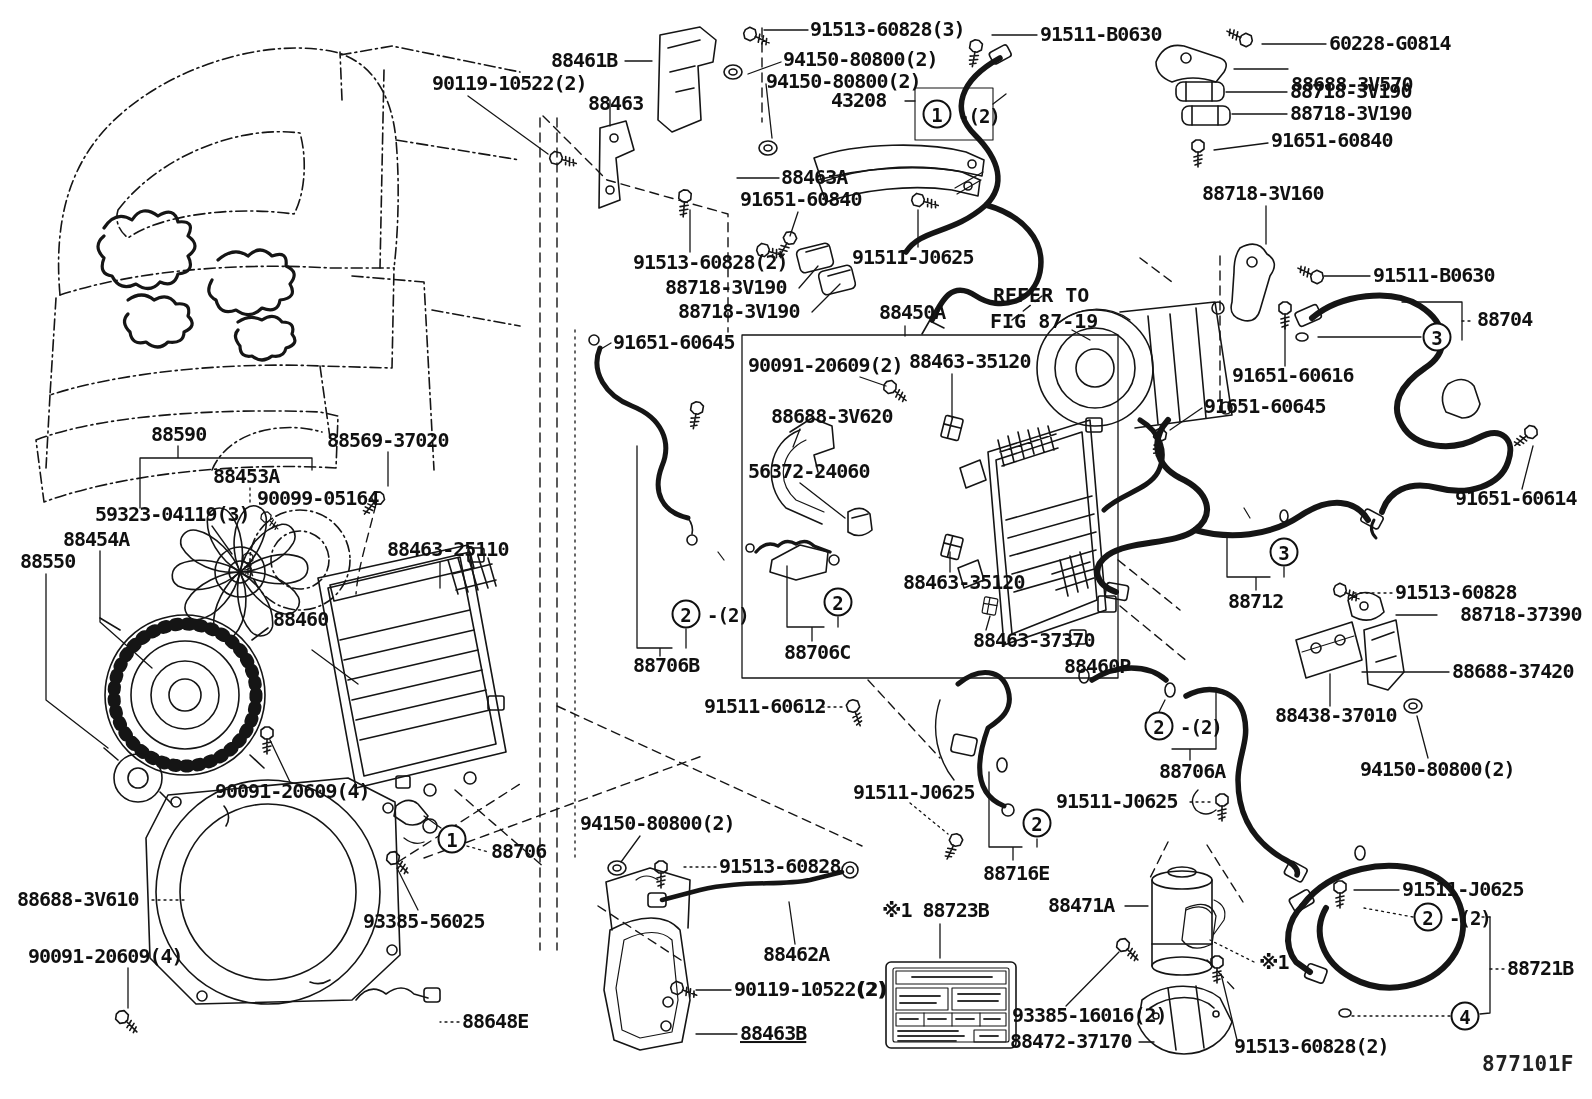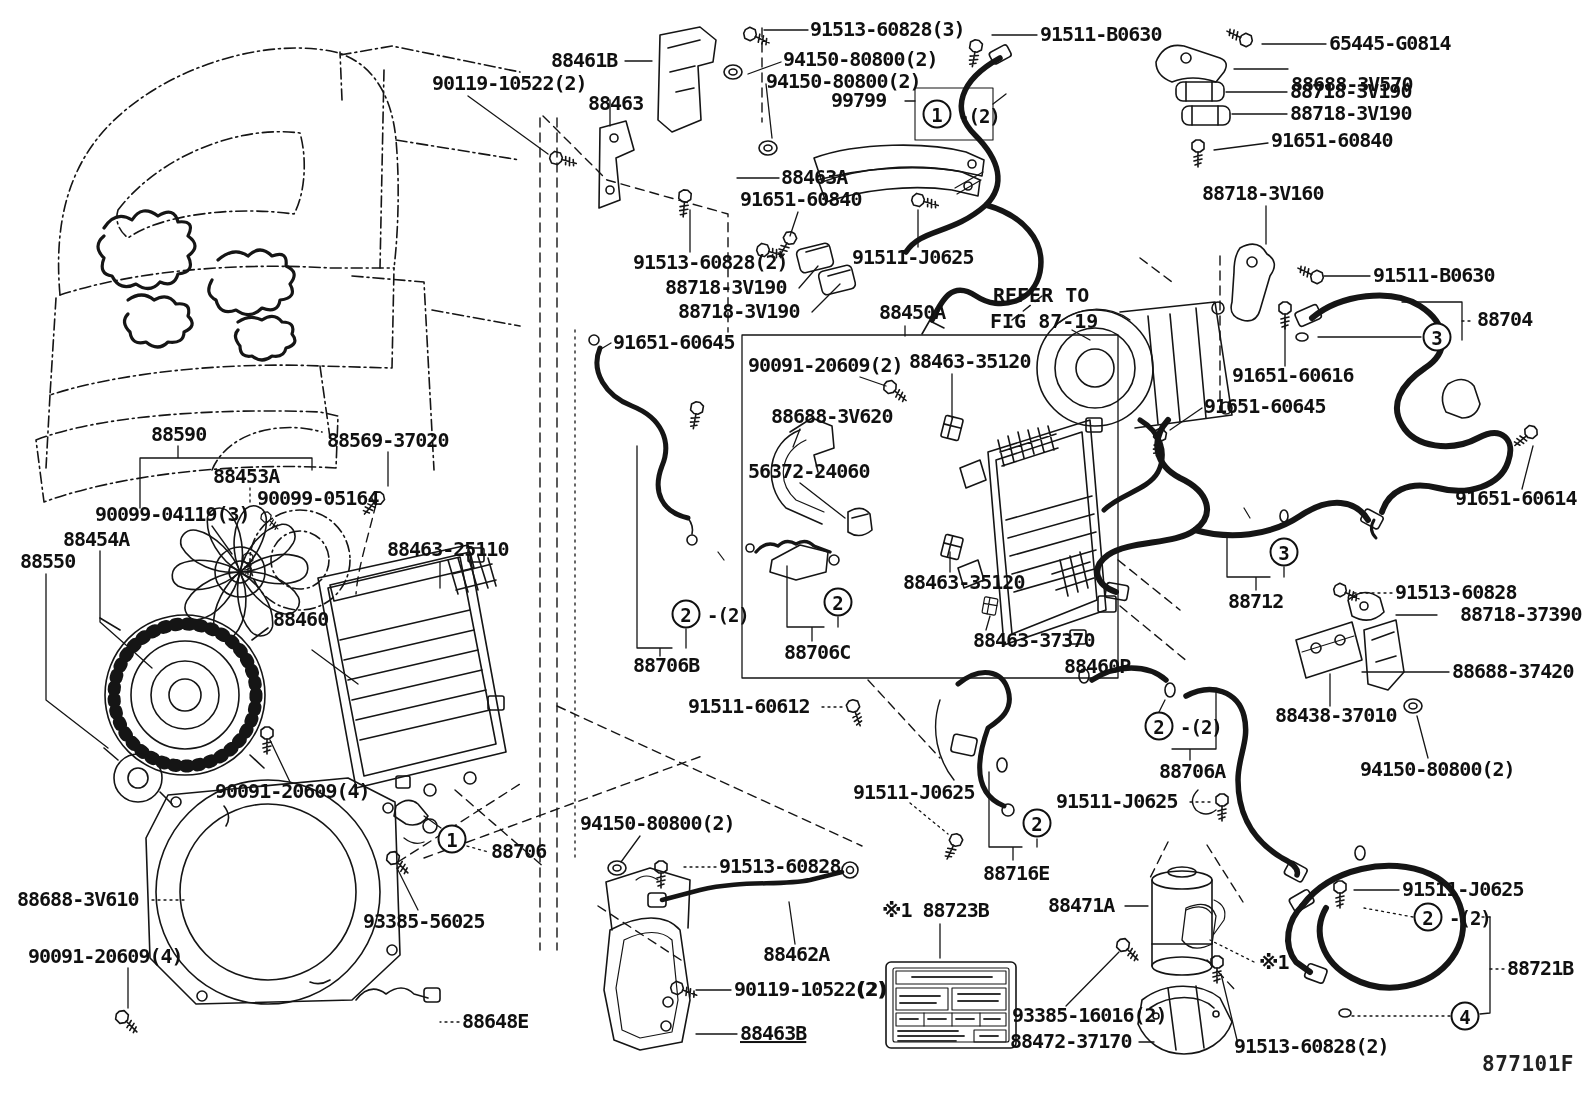--- a/index.html
+++ b/index.html
@@ -510,29 +510,29 @@
   </g>
 </svg>
 
 <div id="label-layer">
   <div class="refer" style="left:993px;top:296px">REFER TO</div>
   <div class="refer" style="left:990px;top:322px">FIG 87-19</div>
   <div class="drawno" style="left:1482px;top:1065px">877101F</div>
 
 <div class="plabel" style="left: 810px; top: 30px;">91513-60828(3)</div>
       <div class="plabel" style="left: 1040px; top: 35px;">91511-B0630</div>
-      <div class="plabel" style="left: 1329px; top: 44px;">65445-G0814</div>
+      <div class="plabel" style="left: 1329px; top: 44px;">60228-G0814</div>
       <div class="plabel" style="left: 551px; top: 61px;">88461B</div>
       <div class="plabel" style="left: 783px; top: 60px;">94150-80800(2)</div>
       <div class="plabel" style="left: 1291px; top: 69px; margin-top: 16px;">88688-3V570</div>
       <div class="plabel" style="left: 766px; top: 82px;">94150-80800(2)</div>
       <div class="plabel" style="left: 1290px; top: 92px;">88718-3V190</div>
       <div class="plabel" style="left: 432px; top: 84px;">90119-10522(2)</div>
       <div class="plabel" style="left: 588px; top: 104px;">88463</div>
-      <div class="plabel" style="left: 831px; top: 101px;">99799</div>
+      <div class="plabel" style="left: 831px; top: 101px;">43208</div>
       <div class="plabel" style="left: 1290px; top: 114px;">88718-3V190</div>
       <div class="plabel" style="left: 1271px; top: 141px;">91651-60840</div>
       <div class="plabel" style="left: 781px; top: 178px;">88463A</div>
       <div class="plabel" style="left: 740px; top: 200px;">91651-60840</div>
       <div class="plabel" style="left: 1202px; top: 194px;">88718-3V160</div>
       <div class="plabel" style="left: 633px; top: 263px;">91513-60828(2)</div>
       <div class="plabel" style="left: 852px; top: 258px;">91511-J0625</div>
       <div class="plabel" style="left: 1373px; top: 276px;">91511-B0630</div>
       <div class="plabel" style="left: 665px; top: 288px;">88718-3V190</div>
       <div class="plabel" style="left: 678px; top: 312px;">88718-3V190</div>
@@ -543,35 +543,35 @@
       <div class="plabel" style="left: 909px; top: 362px;">88463-35120</div>
       <div class="plabel" style="left: 1232px; top: 376px;">91651-60616</div>
       <div class="plabel" style="left: 1204px; top: 407px;">91651-60645</div>
       <div class="plabel" style="left: 771px; top: 417px;">88688-3V620</div>
       <div class="plabel" style="left: 151px; top: 435px;">88590</div>
       <div class="plabel" style="left: 327px; top: 441px;">88569-37020</div>
       <div class="plabel" style="left: 213px; top: 477px;">88453A</div>
       <div class="plabel" style="left: 748px; top: 472px;">56372-24060</div>
       <div class="plabel" style="left: 257px; top: 499px;">90099-05164</div>
       <div class="plabel" style="left: 1455px; top: 499px;">91651-60614</div>
-      <div class="plabel" style="left: 95px; top: 515px;">90099-04119(3)</div>
+      <div class="plabel" style="left: 95px; top: 515px;">59323-04119(3)</div>
       <div class="plabel" style="left: 63px; top: 540px;">88454A</div>
       <div class="plabel" style="left: 387px; top: 550px;">88463-25110</div>
       <div class="plabel" style="left: 20px; top: 562px;">88550</div>
       <div class="plabel" style="left: 903px; top: 583px;">88463-35120</div>
       <div class="plabel" style="left: 1395px; top: 593px;">91513-60828</div>
       <div class="plabel" style="left: 1228px; top: 602px;">88712</div>
       <div class="plabel" style="left: 1440px; top: 615px; margin-left: 20px;">88718-37390</div>
       <div class="plabel" style="left: 273px; top: 620px; text-align: right;">88460</div>
       <div class="plabel" style="left: 973px; top: 641px;">88463-37370</div>
       <div class="plabel" style="left: 784px; top: 653px;">88706C</div>
       <div class="plabel" style="left: 633px; top: 666px;">88706B</div>
       <div class="plabel" style="left: 1064px; top: 667px;">88460P</div>
       <div class="plabel" style="left: 1452px; top: 672px;">88688-37420</div>
-      <div class="plabel" style="left: 688px; top: 707px;">91511-60612</div>
+      <div class="plabel" style="left: 704px; top: 707px;">91511-60612</div>
       <div class="plabel" style="left: 1275px; top: 716px;">88438-37010</div>
       <div class="plabel" style="left: 1159px; top: 772px;">88706A</div>
       <div class="plabel" style="left: 1360px; top: 770px;">94150-80800(2)</div>
       <div class="plabel" style="left: 215px; top: 792px;">90091-20609(4)</div>
       <div class="plabel" style="left: 853px; top: 793px;">91511-J0625</div>
       <div class="plabel" style="left: 1056px; top: 802px;">91511-J0625</div>
       <div class="plabel" style="left: 580px; top: 824px;">94150-80800(2)</div>
       <div class="plabel" style="left: 491px; top: 852px;">88706</div>
       <div class="plabel" style="left: 719px; top: 867px;">91513-60828</div>
       <div class="plabel" style="left: 983px; top: 874px;">88716E</div>

